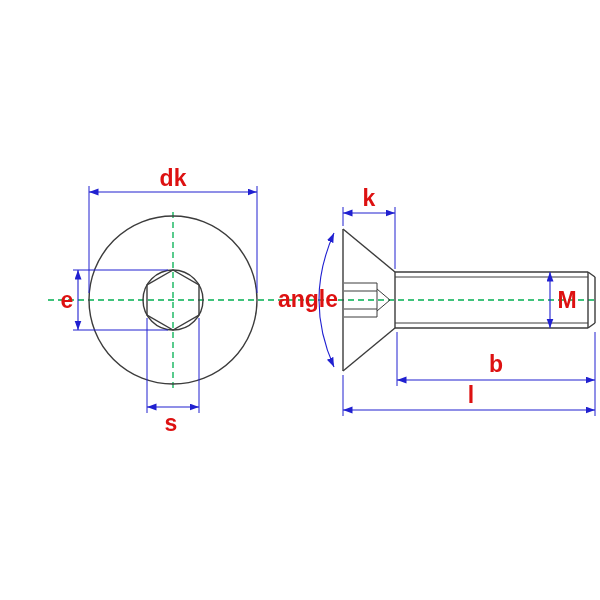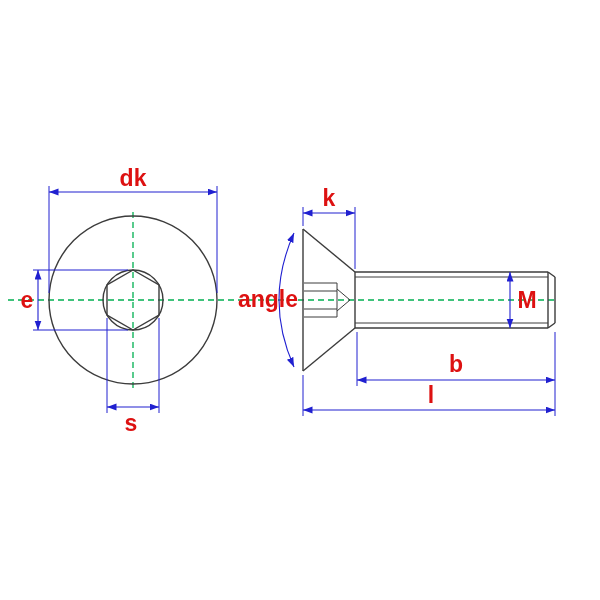--- a/index.html
+++ b/index.html
@@ -7,20 +7,21 @@
     padding: 0;
     background: var(--color-background, #ffffff);
     font-family: "Liberation Sans", sans-serif;
   }
   .canvas {
     width: 556px;
     height: 600px;
     position: relative;
     background: var(--color-background, #ffffff);
     overflow: hidden;
+    padding-left: 40px;
   }
   svg { display: block; }
 
   .outline {
     stroke: var(--color-outline, #3c3c3c);
     stroke-width: 1.4;
     fill: none;
   }
   .outline-thin {
     stroke: var(--color-outline, #3c3c3c);

